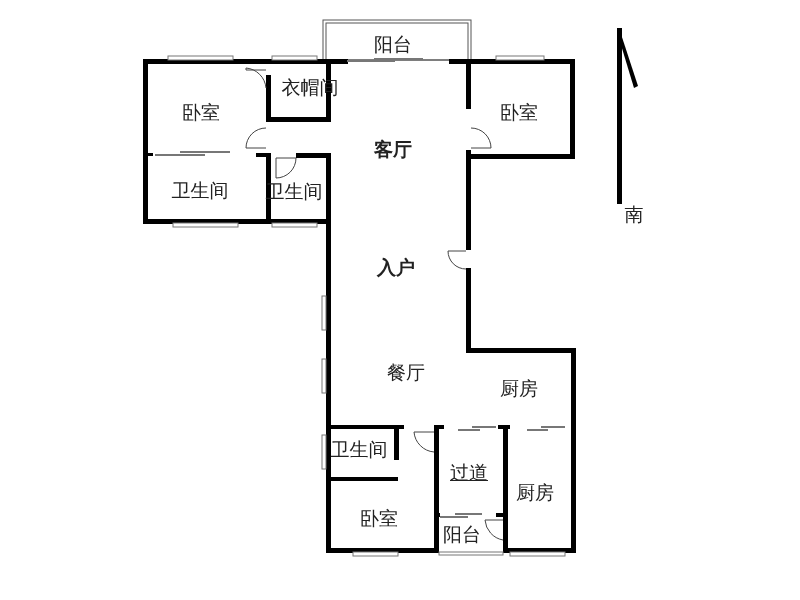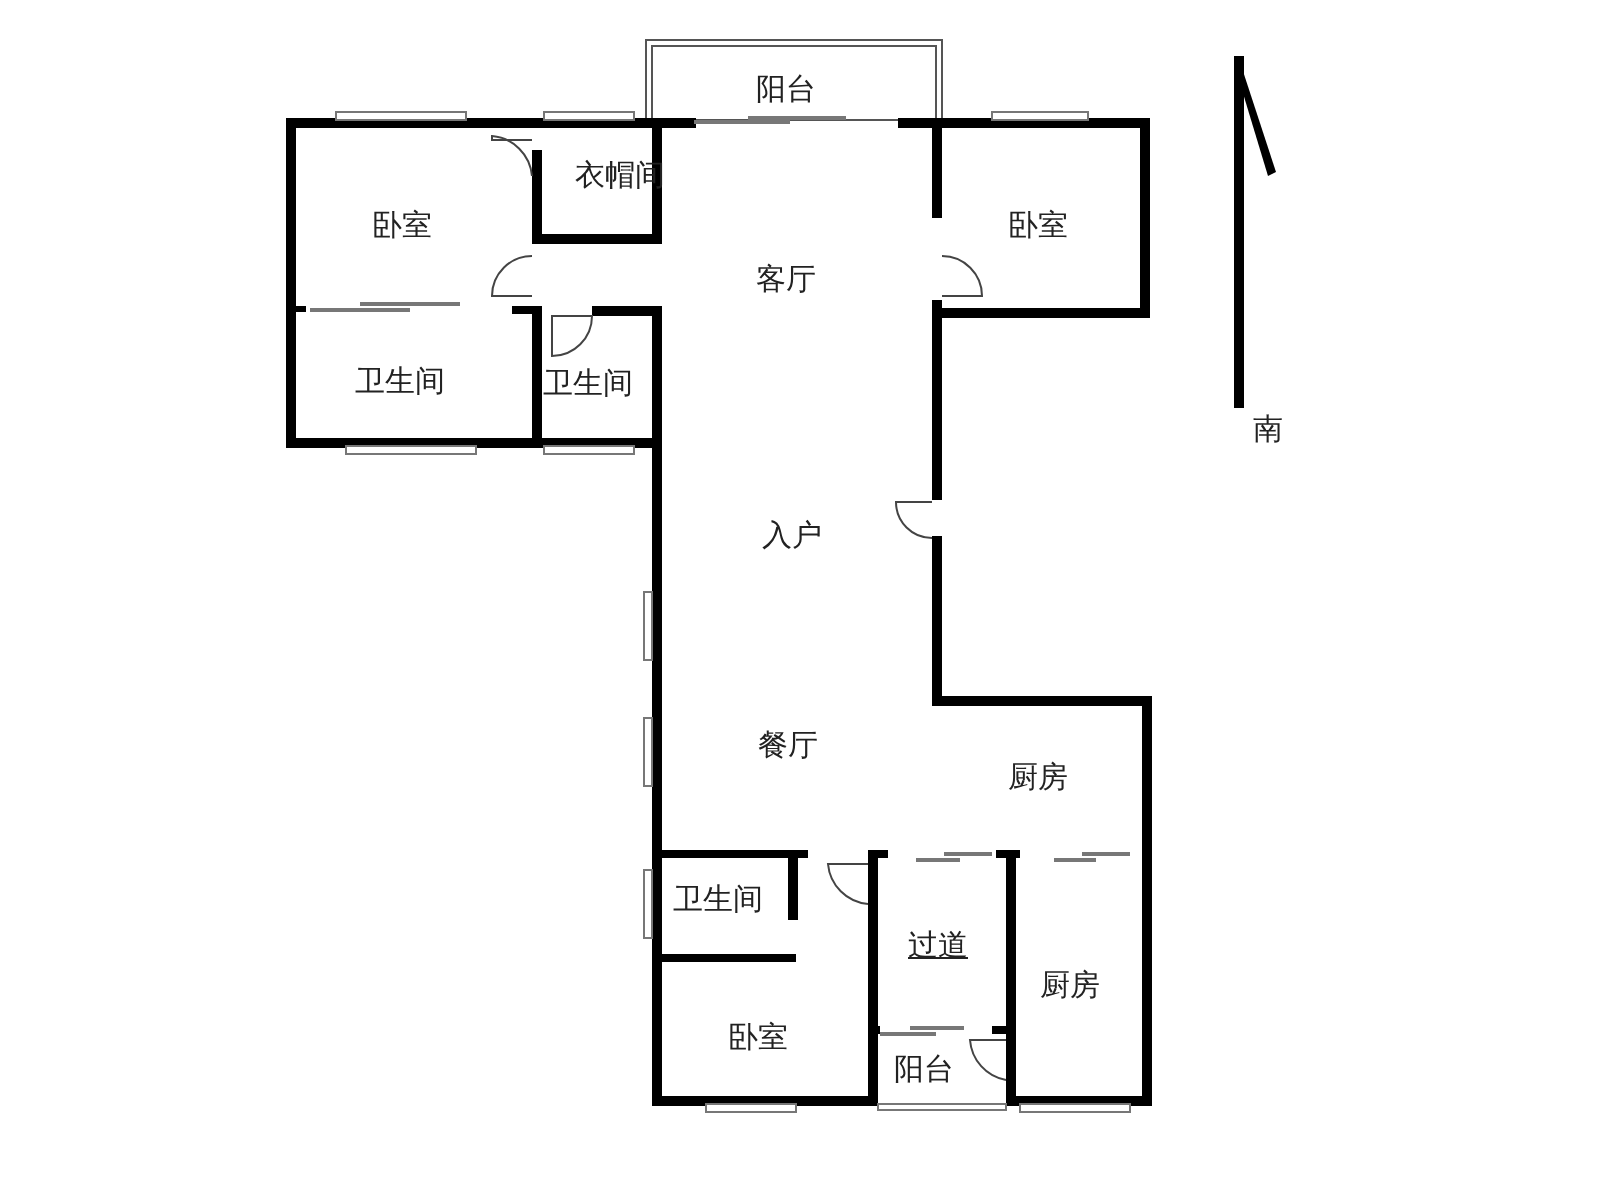--- a/index.html
+++ b/index.html
@@ -1,18 +1,18 @@
 <!DOCTYPE html>
 <html><head>
 <meta charset="utf-8">
 <style>
   html, body { margin:0; padding:0; background:#ffffff; }
   body { width:800px; height:600px; position:relative; overflow:hidden; font-family:"DejaVu Sans", sans-serif; }
   #plan { position:absolute; left:0; top:0; width:800px; height:600px; }
-  .label { position:absolute; font-size:15px; color:#222; transform:translate(-50%,-50%); white-space:nowrap; }
+  .label { position:absolute; font-size:19px; color:#222; transform:translate(-50%,-50%); white-space:nowrap; }
   .wall { fill:#000; }
   .thin { fill:none; stroke:#555; stroke-width:1; }
   .win { fill:#fff; stroke:#777; stroke-width:1; }
   .slide { stroke:#777; stroke-width:2; }
   .door { fill:none; stroke:#444; stroke-width:1; }
 </style>
 </head>
 <body>
 
 <svg id="plan" viewBox="0 0 800 600" xmlns="http://www.w3.org/2000/svg">
@@ -99,25 +99,25 @@
 
   <g>
     <rect x="617" y="28" width="5" height="176" fill="#000"></rect>
     <polygon points="619,28 638,86 634,88 621,45" fill="#000"></polygon>
   </g>
 </svg>
 
 <div class="label" style="left:393px;top:45px;">阳台</div>
 <div class="label" style="left:201px;top:113px;">卧室</div>
 <div class="label" style="left:310px;top:88px;">衣帽间</div>
-<div class="label" style="left:393px;top:140px;">客厅</div>
+<div class="label" style="left:393px;top:150px;font-weight:bold;">客厅</div>
 <div class="label" style="left:519px;top:113px;">卧室</div>
 <div class="label" style="left:200px;top:191px;">卫生间</div>
 <div class="label" style="left:294px;top:192px;">卫生间</div>
-<div class="label" style="left:396px;top:268px;">入户</div>
-<div class="label" style="left:394px;top:373px;">餐厅</div>
+<div class="label" style="left:396px;top:268px;font-weight:bold;">入户</div>
+<div class="label" style="left:406px;top:373px;">餐厅</div>
 <div class="label" style="left:519px;top:389px;">厨房</div>
 <div class="label" style="left:359px;top:450px;">卫生间</div>
 <div class="label" style="left:469px;top:473px;text-decoration:underline;">过道</div>
 <div class="label" style="left:535px;top:493px;">厨房</div>
 <div class="label" style="left:379px;top:519px;">卧室</div>
 <div class="label" style="left:462px;top:535px;">阳台</div>
 <div class="label" style="left:634px;top:215px;">南</div>
 
 </body></html>

